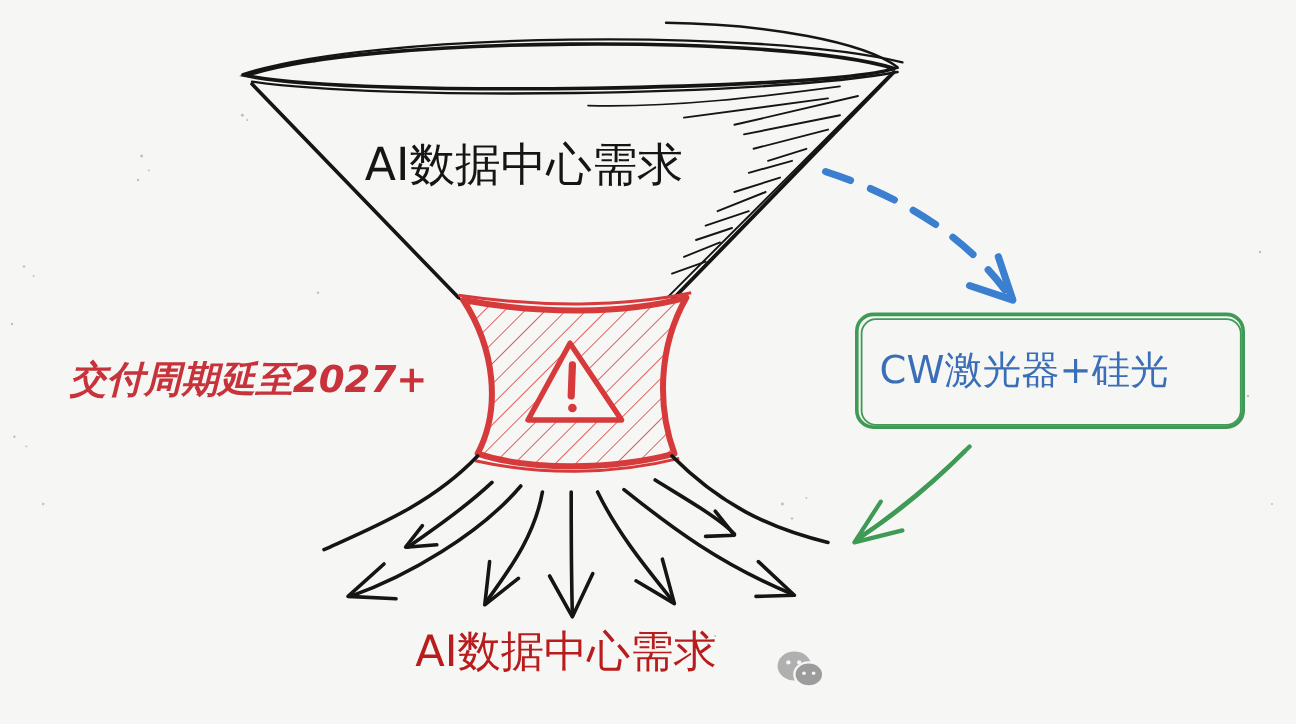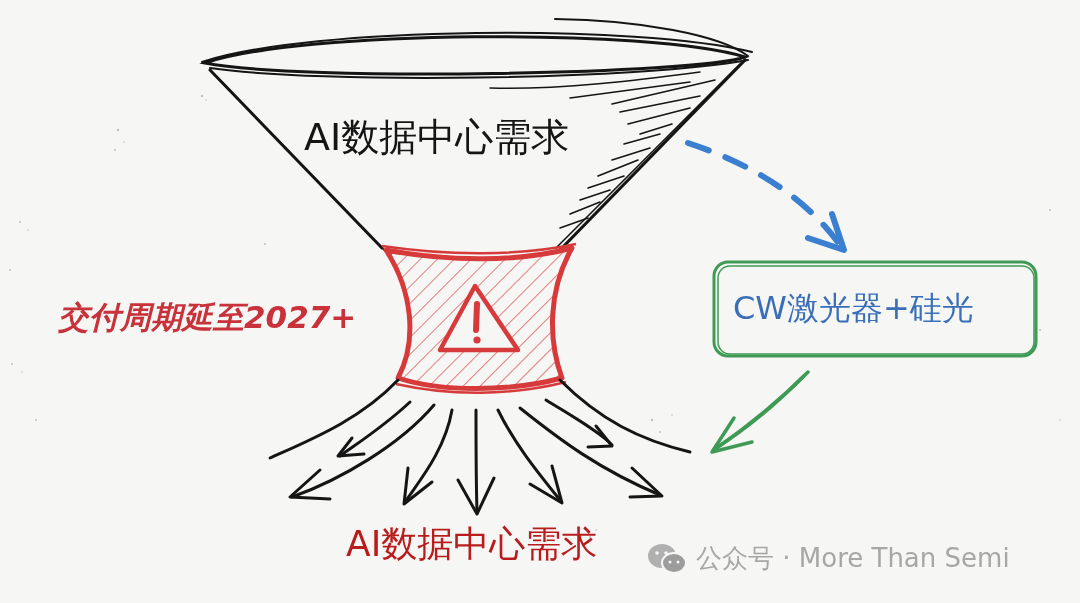--- a/index.html
+++ b/index.html
@@ -148,14 +148,13 @@
 
 <div class="watermark">
   <svg class="wm-icon" viewBox="0 0 42 34">
     <ellipse cx="16" cy="14" rx="14" ry="12" fill="#b0b0b0"></ellipse>
     <ellipse cx="28" cy="21" rx="12" ry="10" fill="#9c9c9c" stroke="#f6f6f5" stroke-width="2"></ellipse>
     <circle cx="11" cy="11" r="1.8" fill="#f6f6f5"></circle>
       <circle cx="20" cy="11" r="1.8" fill="#f6f6f5"></circle>
     <circle cx="24" cy="20" r="1.5" fill="#f6f6f5"></circle>
       <circle cx="32" cy="20" r="1.5" fill="#f6f6f5"></circle>
   </svg>
-  <span>公众号 · More Than Semi</span>
 </div>
 
 </body></html>

